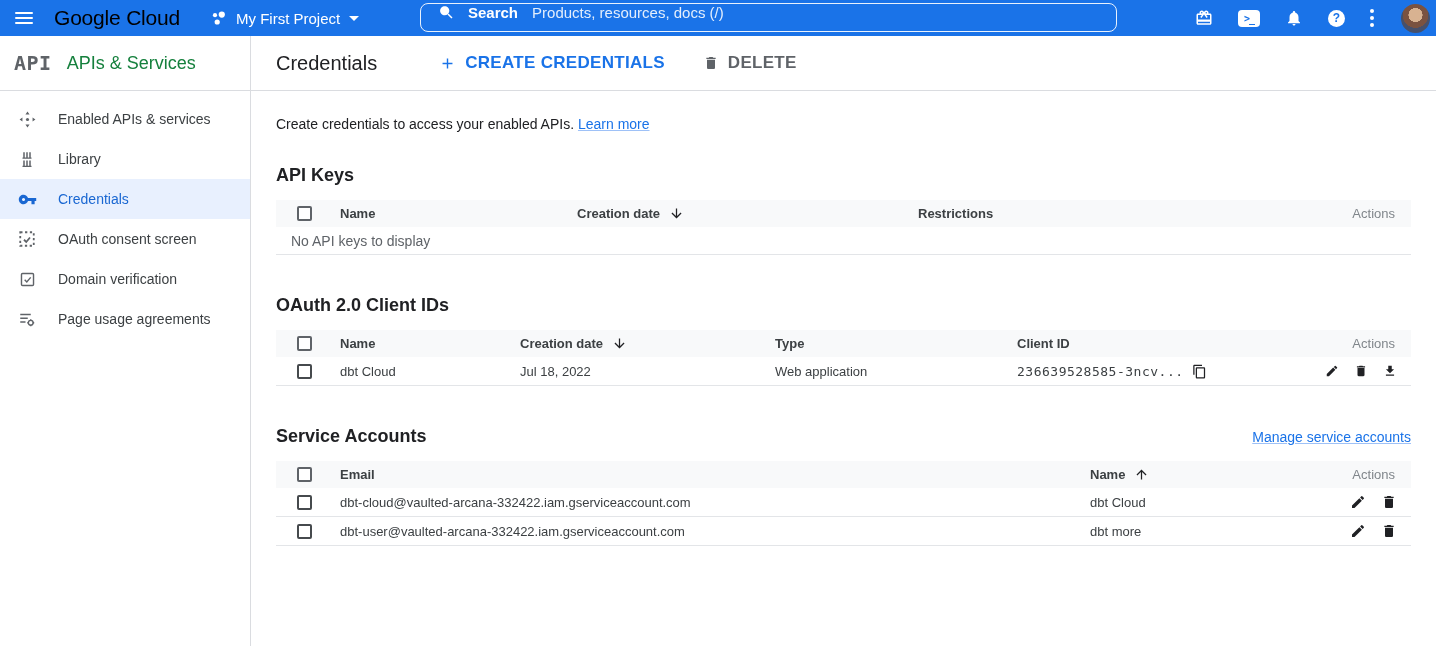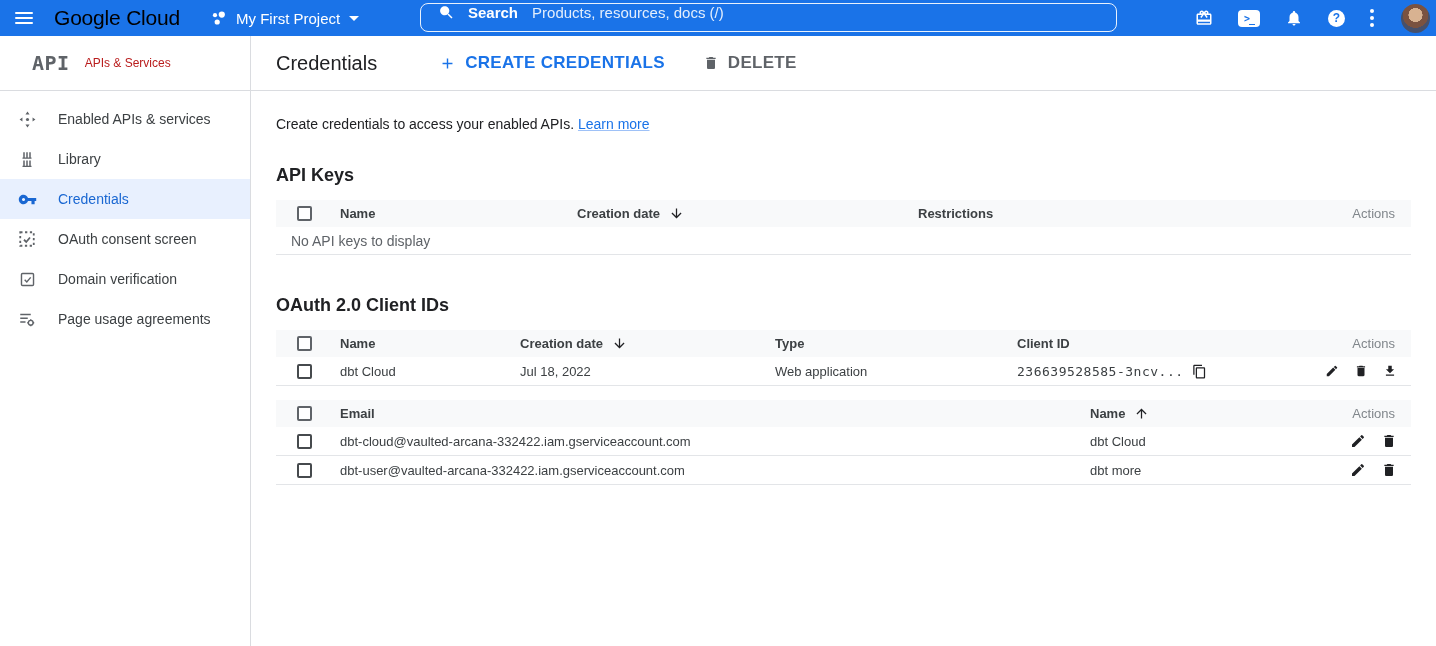--- a/index.html
+++ b/index.html
@@ -31,24 +31,24 @@
     font-size:12px; font-weight:700; display:flex; align-items:center; justify-content:center; }
   .kebab { display:flex; flex-direction:column; gap:3px; }
   .kebab span { width:4px; height:4px; border-radius:50%; background:#fff; }
   .avatar { width:29px; height:29px; border-radius:50%; margin-left:2px; cursor:pointer;
     background:radial-gradient(circle at 50% 38%, #d8b291 0 30%, #7a5240 31% 55%, #46506b 56% 78%, #2e3d63 79% 100%); }
 
   
   .sidebar { position:absolute; top:36px; left:0; width:251px; bottom:0; background:#fff;
     border-right:1px solid #dadce0; }
   .sidebar-header { height:55px; border-bottom:1px solid #dadce0; display:flex; align-items:center;
-    padding-left:32px; gap:15px; }
+    padding-left:14px; gap:15px; }
   .api-logo { font-family:"DejaVu Sans Mono", monospace; font-weight:700; font-size:20px;
     color:#5f6368; letter-spacing:0.5px; }
-  .sidebar-title { font-size:12px; color:#b91c1c; }
+  .sidebar-title { font-size:18px; color:#15803d; }
   .sidebar-nav { padding-top:8px; }
   .nav-item { height:40px; display:flex; align-items:center; padding-left:17px; gap:21px;
     font-size:14px; color:#3c4043; cursor:pointer; }
   .nav-item .nicon { width:20px; height:20px; display:flex; align-items:center; justify-content:center; }
   .nav-item.selected { background:#e8f0fe; color:#1967d2; }
 
   
   .main { position:absolute; top:36px; left:251px; right:0; bottom:0; background:#fff; }
   .main-header { height:55px; border-bottom:1px solid #dadce0; display:flex; align-items:center;
     padding-left:25px; }
@@ -289,20 +289,24 @@
             <svg width="16" height="16" viewBox="0 0 24 24" fill="#202124">
                 <path d="M6 19c0 1.1.9 2 2 2h8c1.1 0 2-.9 2-2V7H6v12zM19 4h-3.5l-1-1h-5l-1 1H5v2h14V4z"></path>
               </svg>
             <svg width="16" height="16" viewBox="0 0 24 24" fill="#202124">
                 <path d="M19 9h-4V3H9v6H5l7 7 7-7zM5 18v2h14v-2H5z"></path>
               </svg>
           </span>
         </div>
       </div>
 
+      <div class="sec-row">
+        <h2 class="section-title" style="margin-top:0">Service Accounts</h2>
+        <a class="gcp-link manage-link">Manage service accounts</a>
+      </div>
       <div class="tbl">
         <div class="thead grid-sa">
           <span class="cell-cb">
               <span class="cb"></span>
             </span>
           <span>Email</span>
           <span class="sort-col">
             <span>Name</span>
             <svg width="15" height="15" viewBox="0 0 24 24" fill="#202124">
                 <path d="M4 12l1.41 1.41L11 7.83V20h2V7.83l5.58 5.59L20 12l-8-8-8 8z"></path>

